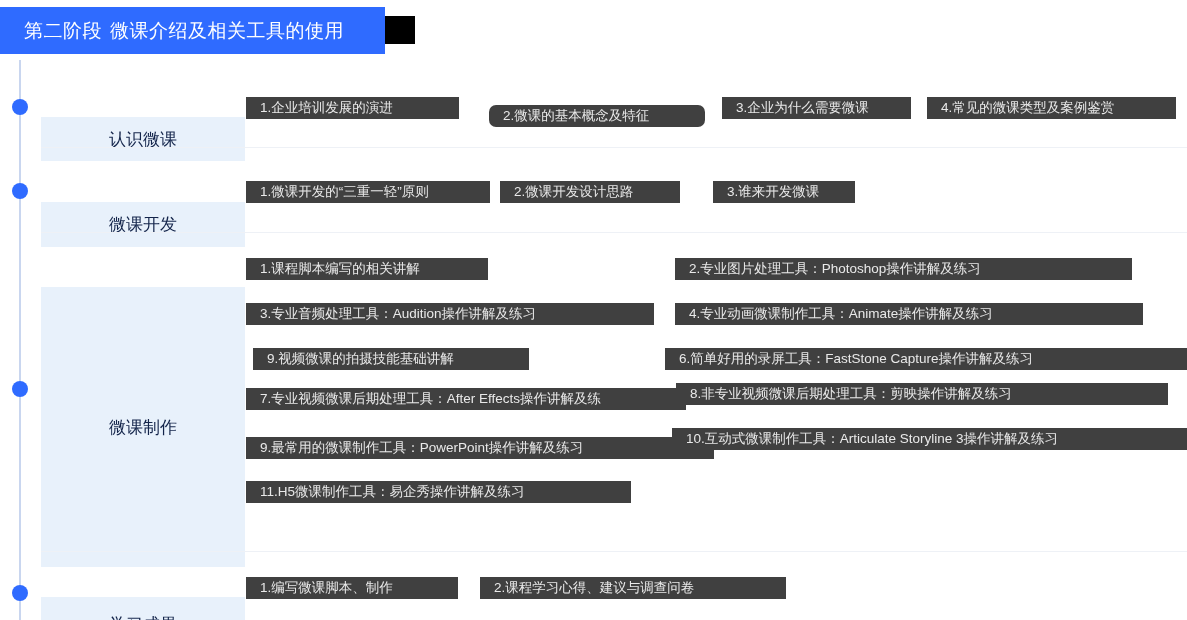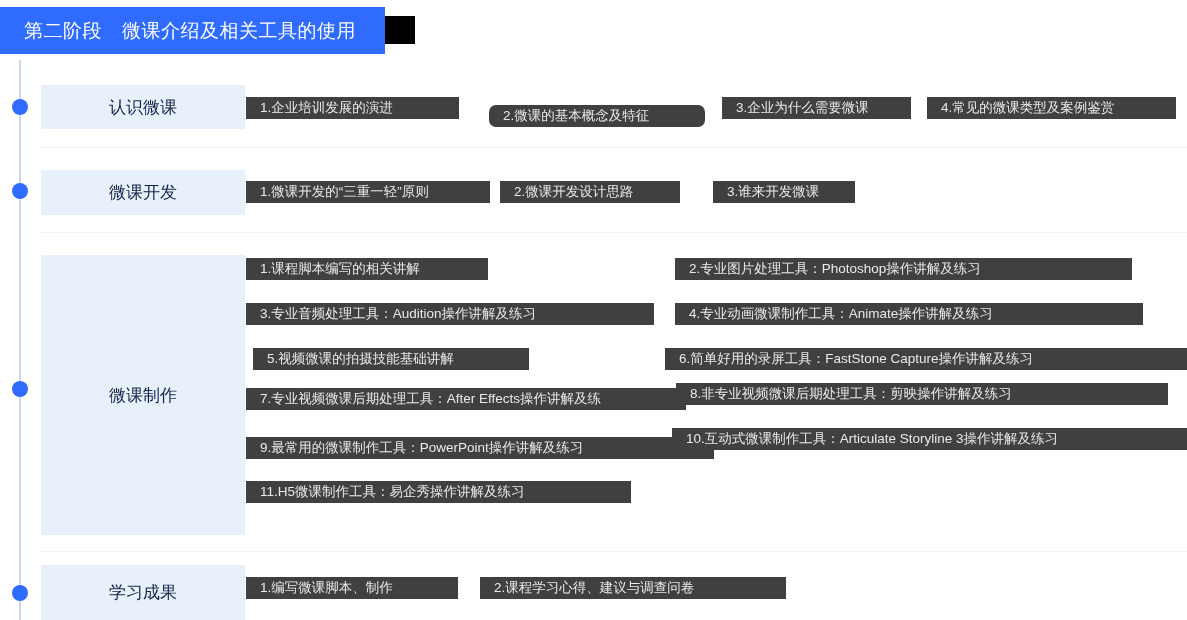--- a/index.html
+++ b/index.html
@@ -25,21 +25,21 @@
     height: 47px;
     background: #2f6bff;
     color: #ffffff;
     display: flex;
     align-items: center;
     padding-left: 24px;
     box-sizing: border-box;
     font-size: 19px;
     letter-spacing: 0.5px;
   }
-  #stage-banner .stage-label { margin-right: 20px; }
+  #stage-banner .stage-label { margin-right: 8px; }
   #banner-shadow {
     position: absolute;
     left: 385px;
     top: 16px;
     width: 30px;
     height: 28px;
     background: #000000;
   }
 
   
@@ -57,20 +57,21 @@
     width: 16px;
     height: 16px;
     border-radius: 50%;
     background: #2f6bff;
   }
 
   
   .section {
     position: absolute;
     left: 41px;
+    margin-top: 32px;
   }
   .section-title {
     position: absolute;
     left: 0;
     top: 0;
     width: 204px;
     background: #e8f1fb;
     display: flex;
     align-items: center;
     justify-content: center;
@@ -137,21 +138,21 @@
     <div class="chip" style="left: 489px; top: 105px; width: 216px; border-radius: 7px;">2.微课的基本概念及特征</div>
     <div class="chip" style="left: 722px; top: 97px; width: 189px;">3.企业为什么需要微课</div>
     <div class="chip" style="left: 927px; top: 97px; width: 249px;">4.常见的微课类型及案例鉴赏</div>
     <div class="chip" style="left: 246px; top: 181px; width: 244px;">1.微课开发的“三重一轻”原则</div>
     <div class="chip" style="left: 500px; top: 181px; width: 180px;">2.微课开发设计思路</div>
     <div class="chip" style="left: 713px; top: 181px; width: 142px;">3.谁来开发微课</div>
     <div class="chip" style="left: 246px; top: 258px; width: 242px;">1.课程脚本编写的相关讲解</div>
     <div class="chip" style="left: 675px; top: 258px; width: 457px;">2.专业图片处理工具：Photoshop操作讲解及练习</div>
     <div class="chip" style="left: 246px; top: 303px; width: 408px;">3.专业音频处理工具：Audition操作讲解及练习</div>
     <div class="chip" style="left: 675px; top: 303px; width: 468px;">4.专业动画微课制作工具：Animate操作讲解及练习</div>
-    <div class="chip" style="left: 253px; top: 348px; width: 276px;">5.视频微课的拍摄技能基础讲解</div>
+    <div class="chip" style="left: 253px; top: 348px; width: 276px;">9.视频微课的拍摄技能基础讲解</div>
     <div class="chip" style="left: 665px; top: 348px; width: 522px;">6.简单好用的录屏工具：FastStone Capture操作讲解及练习</div>
     <div class="chip" style="left: 246px; top: 388px; width: 440px;">7.专业视频微课后期处理工具：After Effects操作讲解及练</div>
     <div class="chip" style="left: 676px; top: 383px; width: 492px;">8.非专业视频微课后期处理工具：剪映操作讲解及练习</div>
     <div class="chip" style="left: 246px; top: 437px; width: 468px;">9.最常用的微课制作工具：PowerPoint操作讲解及练习</div>
     <div class="chip" style="left: 672px; top: 428px; width: 515px;">10.互动式微课制作工具：Articulate Storyline 3操作讲解及练习</div>
     <div class="chip" style="left: 246px; top: 481px; width: 385px;">11.H5微课制作工具：易企秀操作讲解及练习</div>
     <div class="chip" style="left: 246px; top: 577px; width: 212px;">1.编写微课脚本、制作</div>
     <div class="chip" style="left: 480px; top: 577px; width: 306px;">2.课程学习心得、建议与调查问卷</div>
   </div>
 

